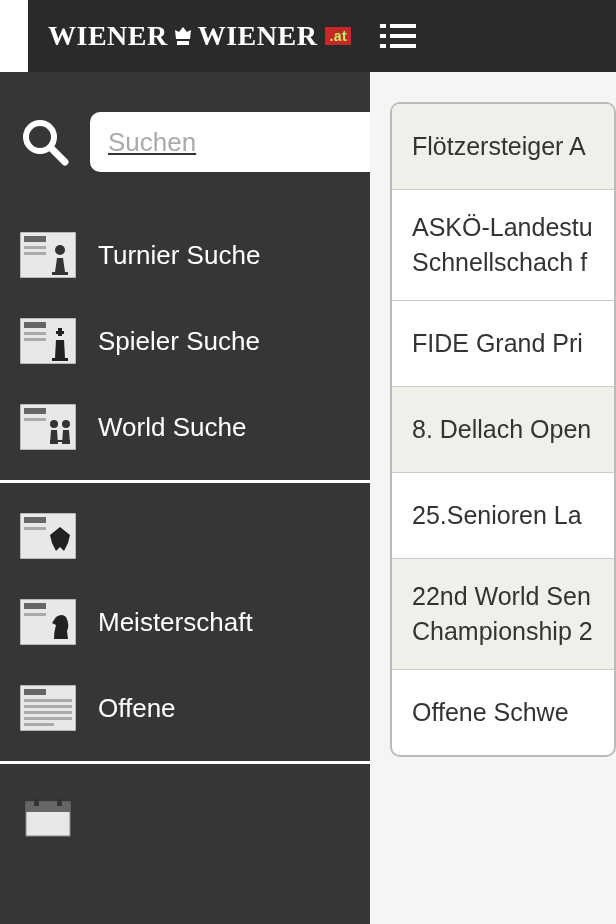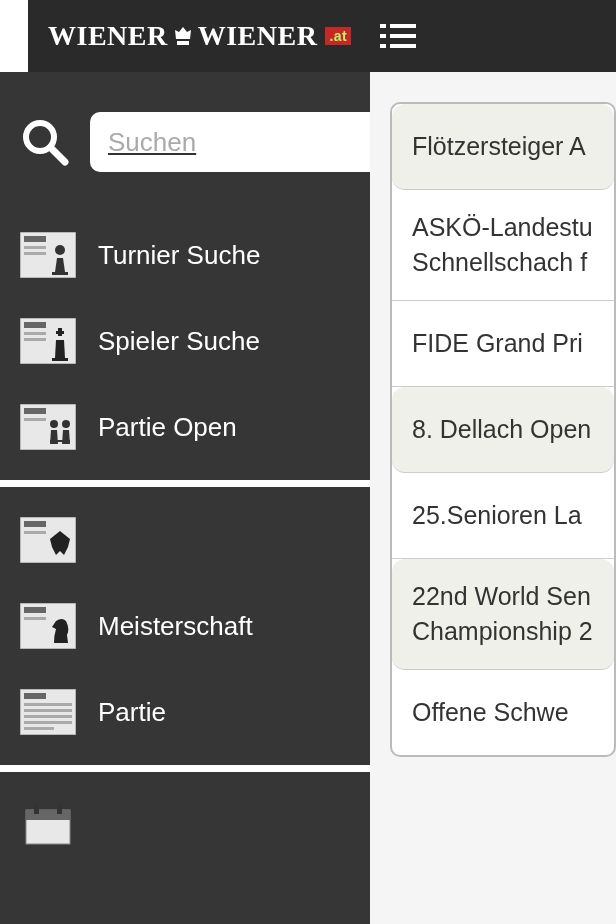--- a/index.html
+++ b/index.html
@@ -101,21 +101,21 @@
       background: #fff;
       font-size: 26px;
       padding: 0 18px;
       color: #333;
       text-decoration: underline;
     }
     .search-input::placeholder {
       color: #aaa;
     }
     .nav-group {
-      border-bottom: 7px solid #ffffff;
+      border-bottom: 3px solid #ffffff;
       padding: 10px 0;
     }
     .nav-group:last-child {
       border-bottom: none;
     }
     .nav-item {
       display: flex;
       align-items: center;
       gap: 22px;
       padding: 20px 20px;
@@ -153,21 +153,20 @@
       padding: 28px 20px;
       font-size: 25px;
       color: #333;
       border-bottom: 1px solid #ccc;
       white-space: nowrap;
       overflow: hidden;
       cursor: pointer;
     }
     .list-item.alt {
       background: #f0f0ea;
-      border-radius: 13px;
     }
     .list-item.tall {
       padding: 20px 20px;
       line-height: 1.4;
       white-space: normal;
     }
     .list-item:last-child {
       border-bottom: none;
     }
   </style>
@@ -246,21 +245,21 @@
             <rect x="0" y="0" width="56" height="46" fill="#e8e8e8" stroke="#888" stroke-width="1"></rect>
             <rect x="4" y="4" width="22" height="6" fill="#666"></rect>
             <rect x="4" y="14" width="22" height="3" fill="#aaa"></rect>
             <circle cx="34" cy="20" r="4" fill="#333"></circle>
             <circle cx="46" cy="20" r="4" fill="#333"></circle>
             <path d="M30 40 L38 40 L37 26 L31 26 Z" fill="#333"></path>
             <path d="M42 40 L50 40 L49 26 L43 26 Z" fill="#333"></path>
             <rect x="30" y="36" width="20" height="2" fill="#333"></rect>
           </svg>
         </div>
-        <span class="nav-label">Partie Open</span>
+        <span class="nav-label">World Suche</span>
       </div>
     </div>
 
     <div class="nav-group">
       <div class="nav-item">
         <div class="nav-icon">
           <svg viewBox="0 0 56 46">
             <rect x="0" y="0" width="56" height="46" fill="#e8e8e8" stroke="#888" stroke-width="1"></rect>
             <rect x="4" y="4" width="22" height="6" fill="#666"></rect>
             <rect x="4" y="14" width="22" height="3" fill="#aaa"></rect>
@@ -285,21 +284,21 @@
           <svg viewBox="0 0 56 46">
             <rect x="0" y="0" width="56" height="46" fill="#e8e8e8" stroke="#888" stroke-width="1"></rect>
             <rect x="4" y="4" width="22" height="6" fill="#666"></rect>
             <rect x="4" y="14" width="48" height="3" fill="#aaa"></rect>
             <rect x="4" y="20" width="48" height="3" fill="#aaa"></rect>
             <rect x="4" y="26" width="48" height="3" fill="#aaa"></rect>
             <rect x="4" y="32" width="48" height="3" fill="#aaa"></rect>
             <rect x="4" y="38" width="30" height="3" fill="#aaa"></rect>
           </svg>
         </div>
-        <span class="nav-label">Partie</span>
+        <span class="nav-label">Offene</span>
       </div>
     </div>
 
     <div class="nav-group">
       <div class="nav-item" style="padding-bottom:0;">
         <div class="nav-icon">
           <svg viewBox="0 0 56 46">
             <rect x="6" y="8" width="44" height="34" fill="#e8e8e8" stroke="#888" stroke-width="1"></rect>
             <rect x="6" y="8" width="44" height="10" fill="#666"></rect>
             <rect x="14" y="2" width="5" height="10" fill="#333"></rect>

